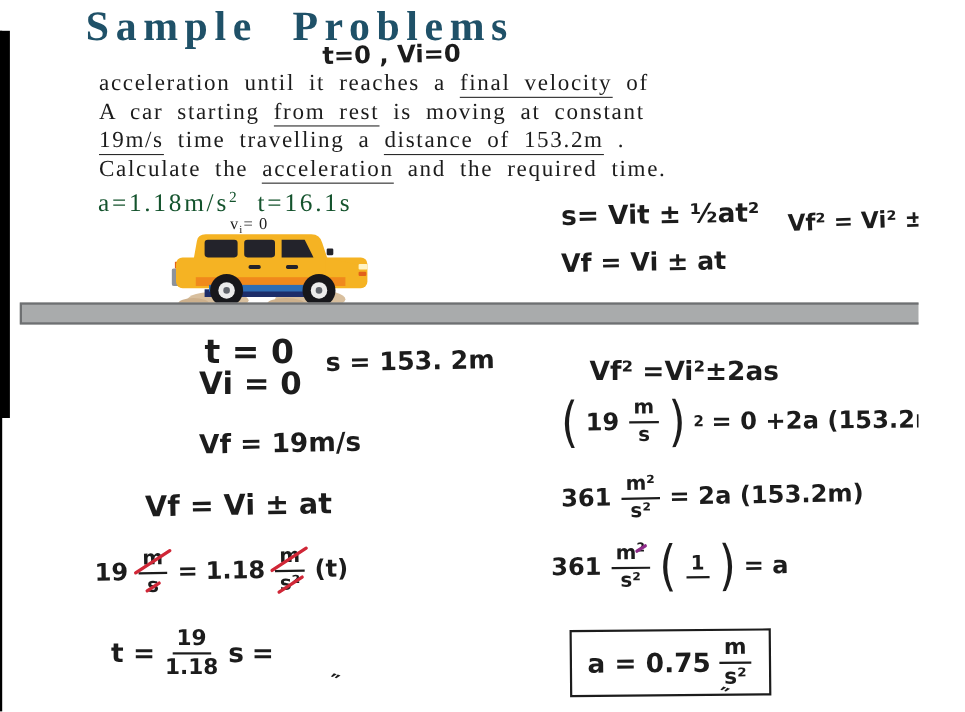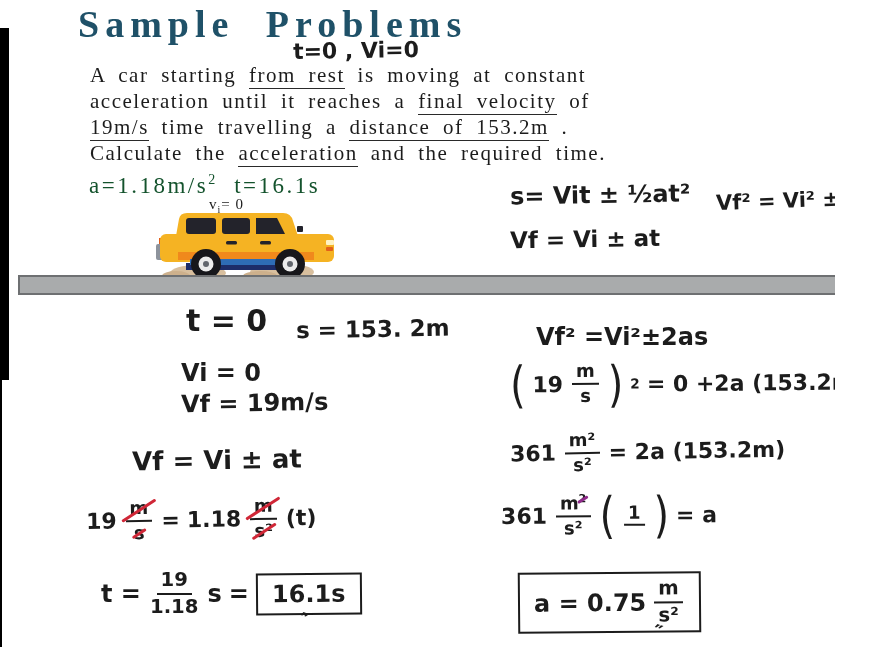--- a/index.html
+++ b/index.html
@@ -27,21 +27,21 @@
   
   .road{position:absolute;left:18px;top:275px;width:851px;height:16px;background:#a9abac;
         border:2px solid #6e7072;}
   .car{position:absolute;left:156px;top:210px;width:190px;height:72px;}
   
   .f1{left:510px;top:183px;font-size:24px;transform:rotate(-1deg);}
   .f2{left:716px;top:190px;font-size:21px;transform:rotate(-2deg);}
   .f3{left:510px;top:228px;font-size:23px;transform:rotate(-1deg);}
   .g-t{left:186px;top:306px;font-size:30px;}
   .g-s{left:296px;top:318px;font-size:23px;transform:rotate(-1deg);}
-  .g-vi{left:181px;top:361px;font-size:24px;}
+  .g-vi{left:181px;top:335px;font-size:28px;}
   .g-vf{left:181px;top:391px;font-size:24px;transform:rotate(-1deg);}
   .lw-f{left:132px;top:447px;font-size:26px;transform:rotate(-1deg);}
   .rw-f{left:536px;top:325px;font-size:24px;}
   
   .row{position:absolute;display:flex;align-items:center;gap:7px;
        font-family:"DejaVu Sans",sans-serif;font-weight:bold;color:#1c1c1c;white-space:nowrap;}
   .lw-sub{left:86px;top:498px;font-size:22px;transform:rotate(-1deg);}
   .lw-t{left:101px;top:570px;font-size:24px;}
   .rw-2{left:510px;top:360px;font-size:22px;transform:rotate(-0.5deg);}
   .rw-3{left:510px;top:430px;font-size:22px;transform:rotate(-1deg);}
@@ -72,22 +72,22 @@
 <div class="stage">
 
   <div class="edge-thin"></div>
   <div class="edge-strip"></div>
 
   <h1 class="title">Sample Problems</h1>
 
   <div class="hw" style="left:293px;top:40px;font-size:22px;transform:rotate(-1deg);">t=0 , Vi=0</div>
 
   <div class="problem">
+    <p><span>acceleration until it reaches a </span><span class="u">final velocity</span><span> of</span></p>
     <p><span>A car starting </span><span class="u">from rest</span><span> is moving at constant</span></p>
-    <p><span>acceleration until it reaches a </span><span class="u">final velocity</span><span> of</span></p>
     <p><span class="u">19m/s</span><span> time travelling a </span><span class="u">distance of 153.2m</span><span> .</span></p>
     <p><span>Calculate the </span><span class="u">acceleration</span><span> and the required time.</span></p>
   </div>
 
   <p class="red-ans"><span>a=1.18m/s</span><sup>2</sup><span>&nbsp;&nbsp;</span><span>t=16.1s</span></p>
 
   <div class="vi-label"><span>v</span><sub>i</sub><span>= 0</span></div>
 
   <svg class="car" viewBox="0 0 190 72" aria-hidden="true">
     <ellipse cx="42" cy="63" rx="28" ry="8" fill="#d8bf9e"></ellipse>
@@ -147,23 +147,20 @@
   </div>
 
   <div class="row lw-t">
     <span>t =</span>
     <span class="frac">
         <span class="fn">19</span>
         <span class="fd">1.18</span>
       </span>
     <span>s</span>
     <span>=</span>
-    <span class="ansbox">
-        <span>16.1s</span>
-      </span>
   </div>
   <span class="tick tick-l">″</span>
 
   <div class="hw rw-f">Vf² =Vi²±2as</div>
 
   <div class="row rw-2">
     <span class="bigp">(</span>
       <span>19</span>
       <span class="frac">
         <span class="fn">m</span>

